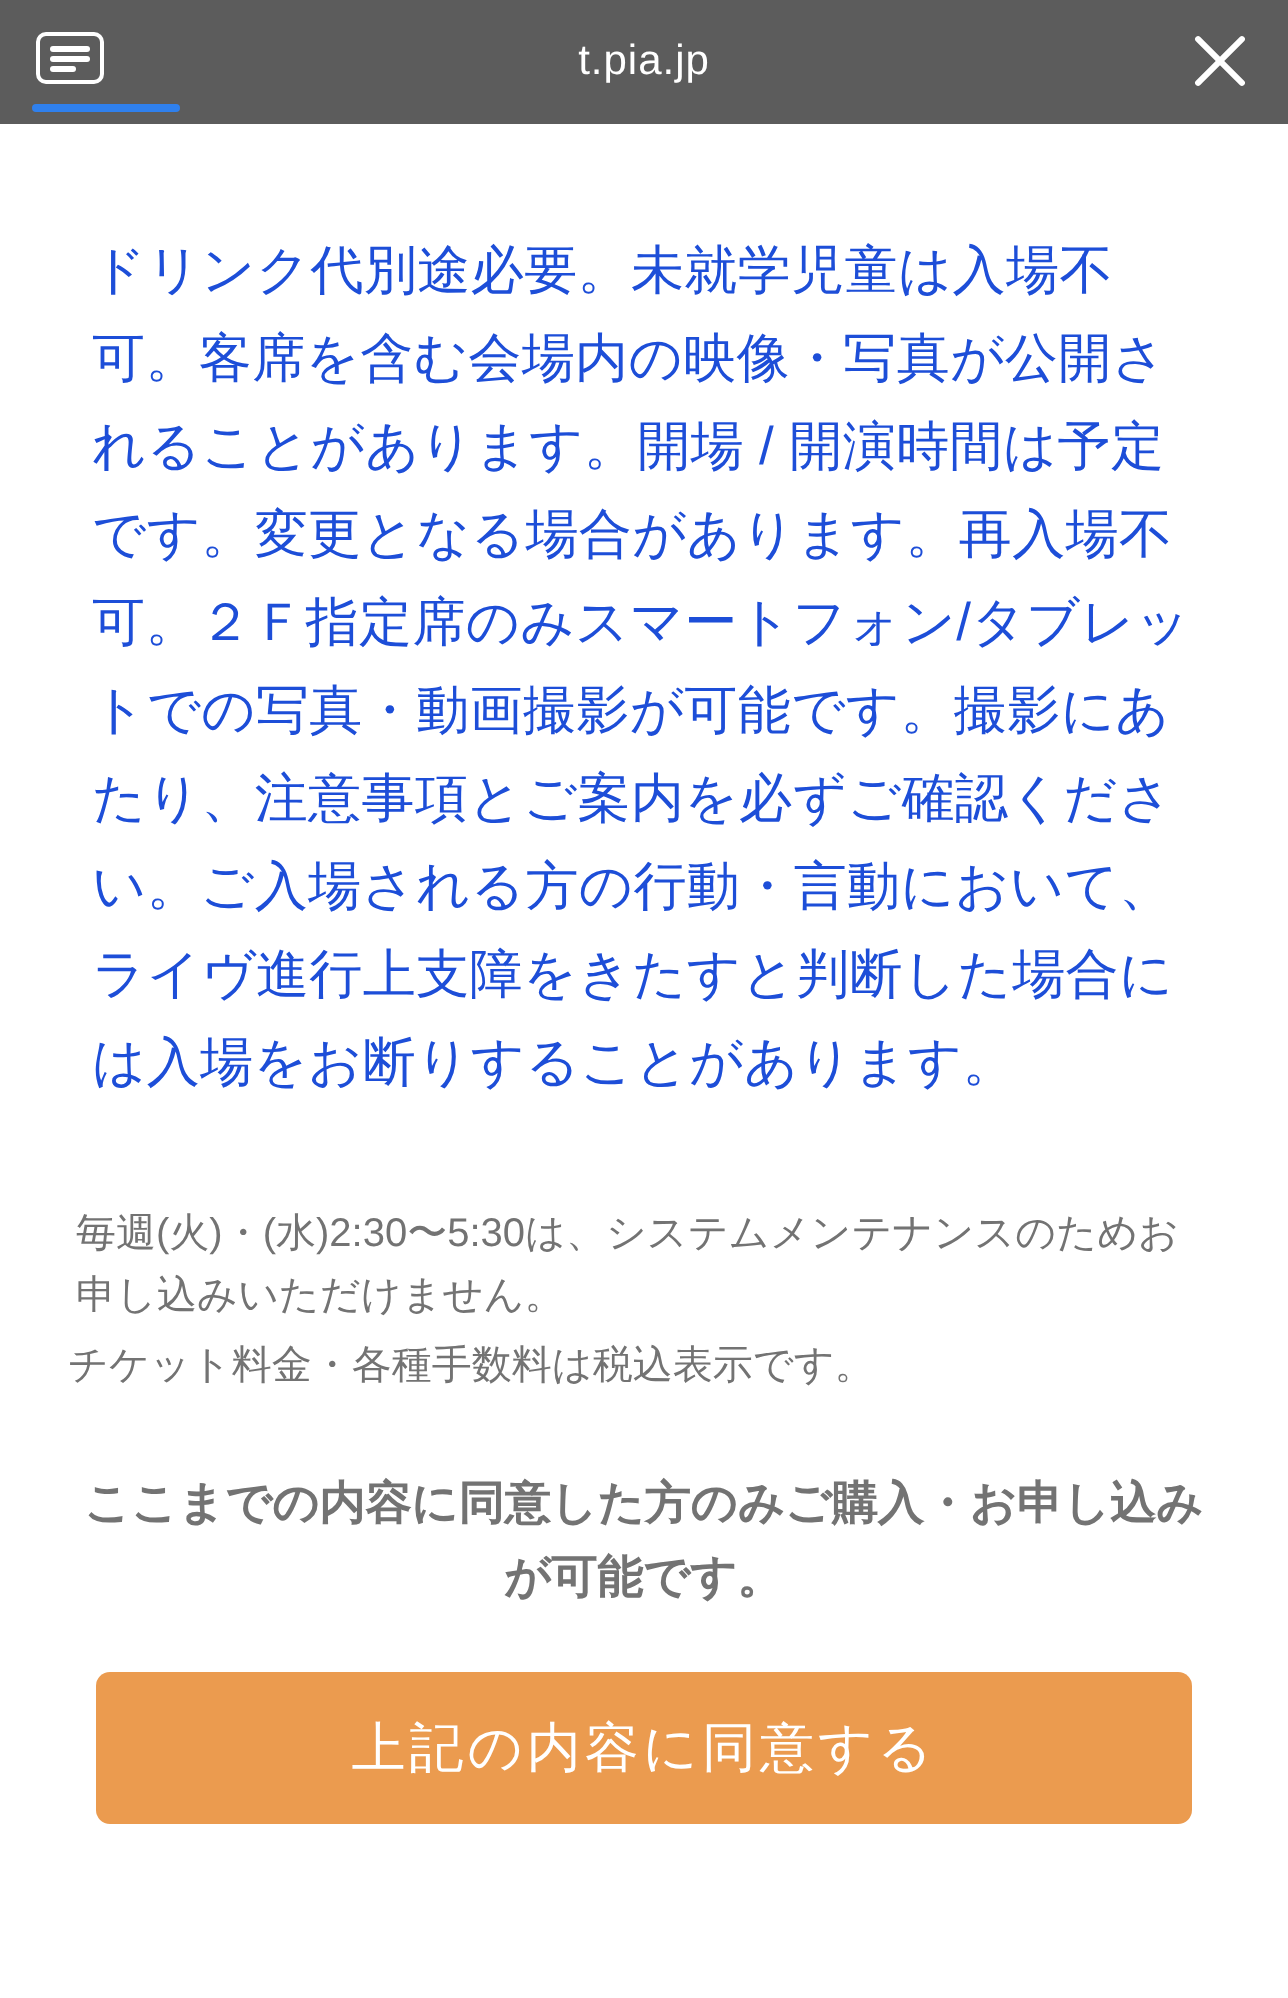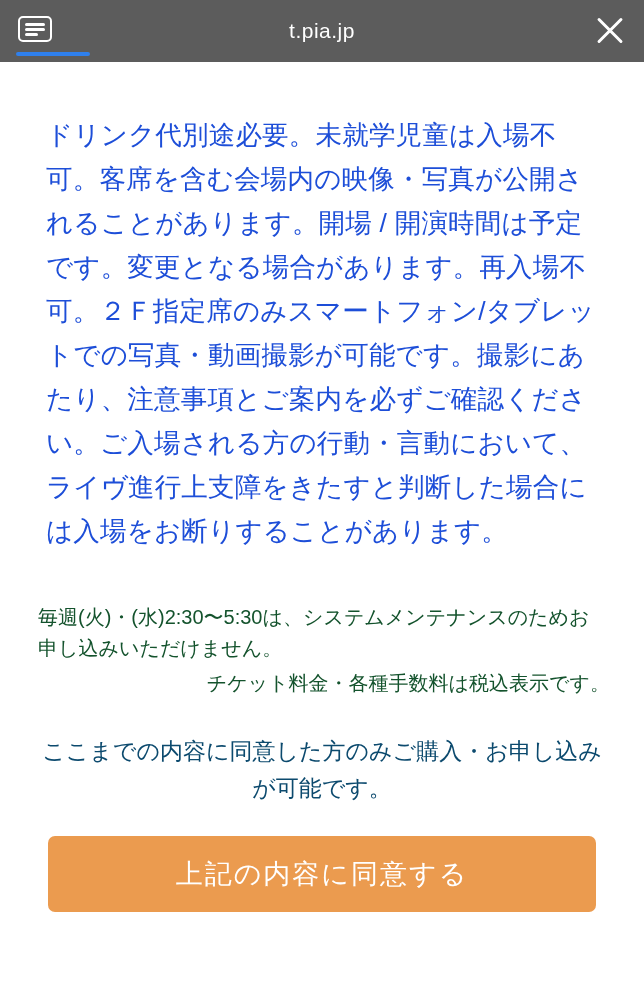--- a/index.html
+++ b/index.html
@@ -113,38 +113,39 @@
     color: #1d4ed8;
     text-align: left;
     letter-spacing: 0.2px;
   }
 
   .maint-block {
     margin-top: 48px;
     padding: 0 10px;
     font-size: 20px;
     line-height: 1.55;
-    color: #14532d;
+    color: #737373;
   }
   .maint-line-1 {
     text-align: left;
     padding: 0 4px;
   }
   .maint-line-2 {
-    text-align: right;
+    text-align: left;
     margin-top: 4px;
   }
 
   .agree-note {
     margin-top: 34px;
     padding: 0 14px;
     text-align: center;
-    color: #0c4a6e;
+    color: #737373;
     font-size: 23px;
     line-height: 1.6;
+    font-weight: bold;
   }
 
   .agree-button-wrap {
     margin-top: 30px;
     padding: 0 24px;
   }
   .agree-button {
     width: 100%;
     height: 76px;
     background: #eb9b4f;

